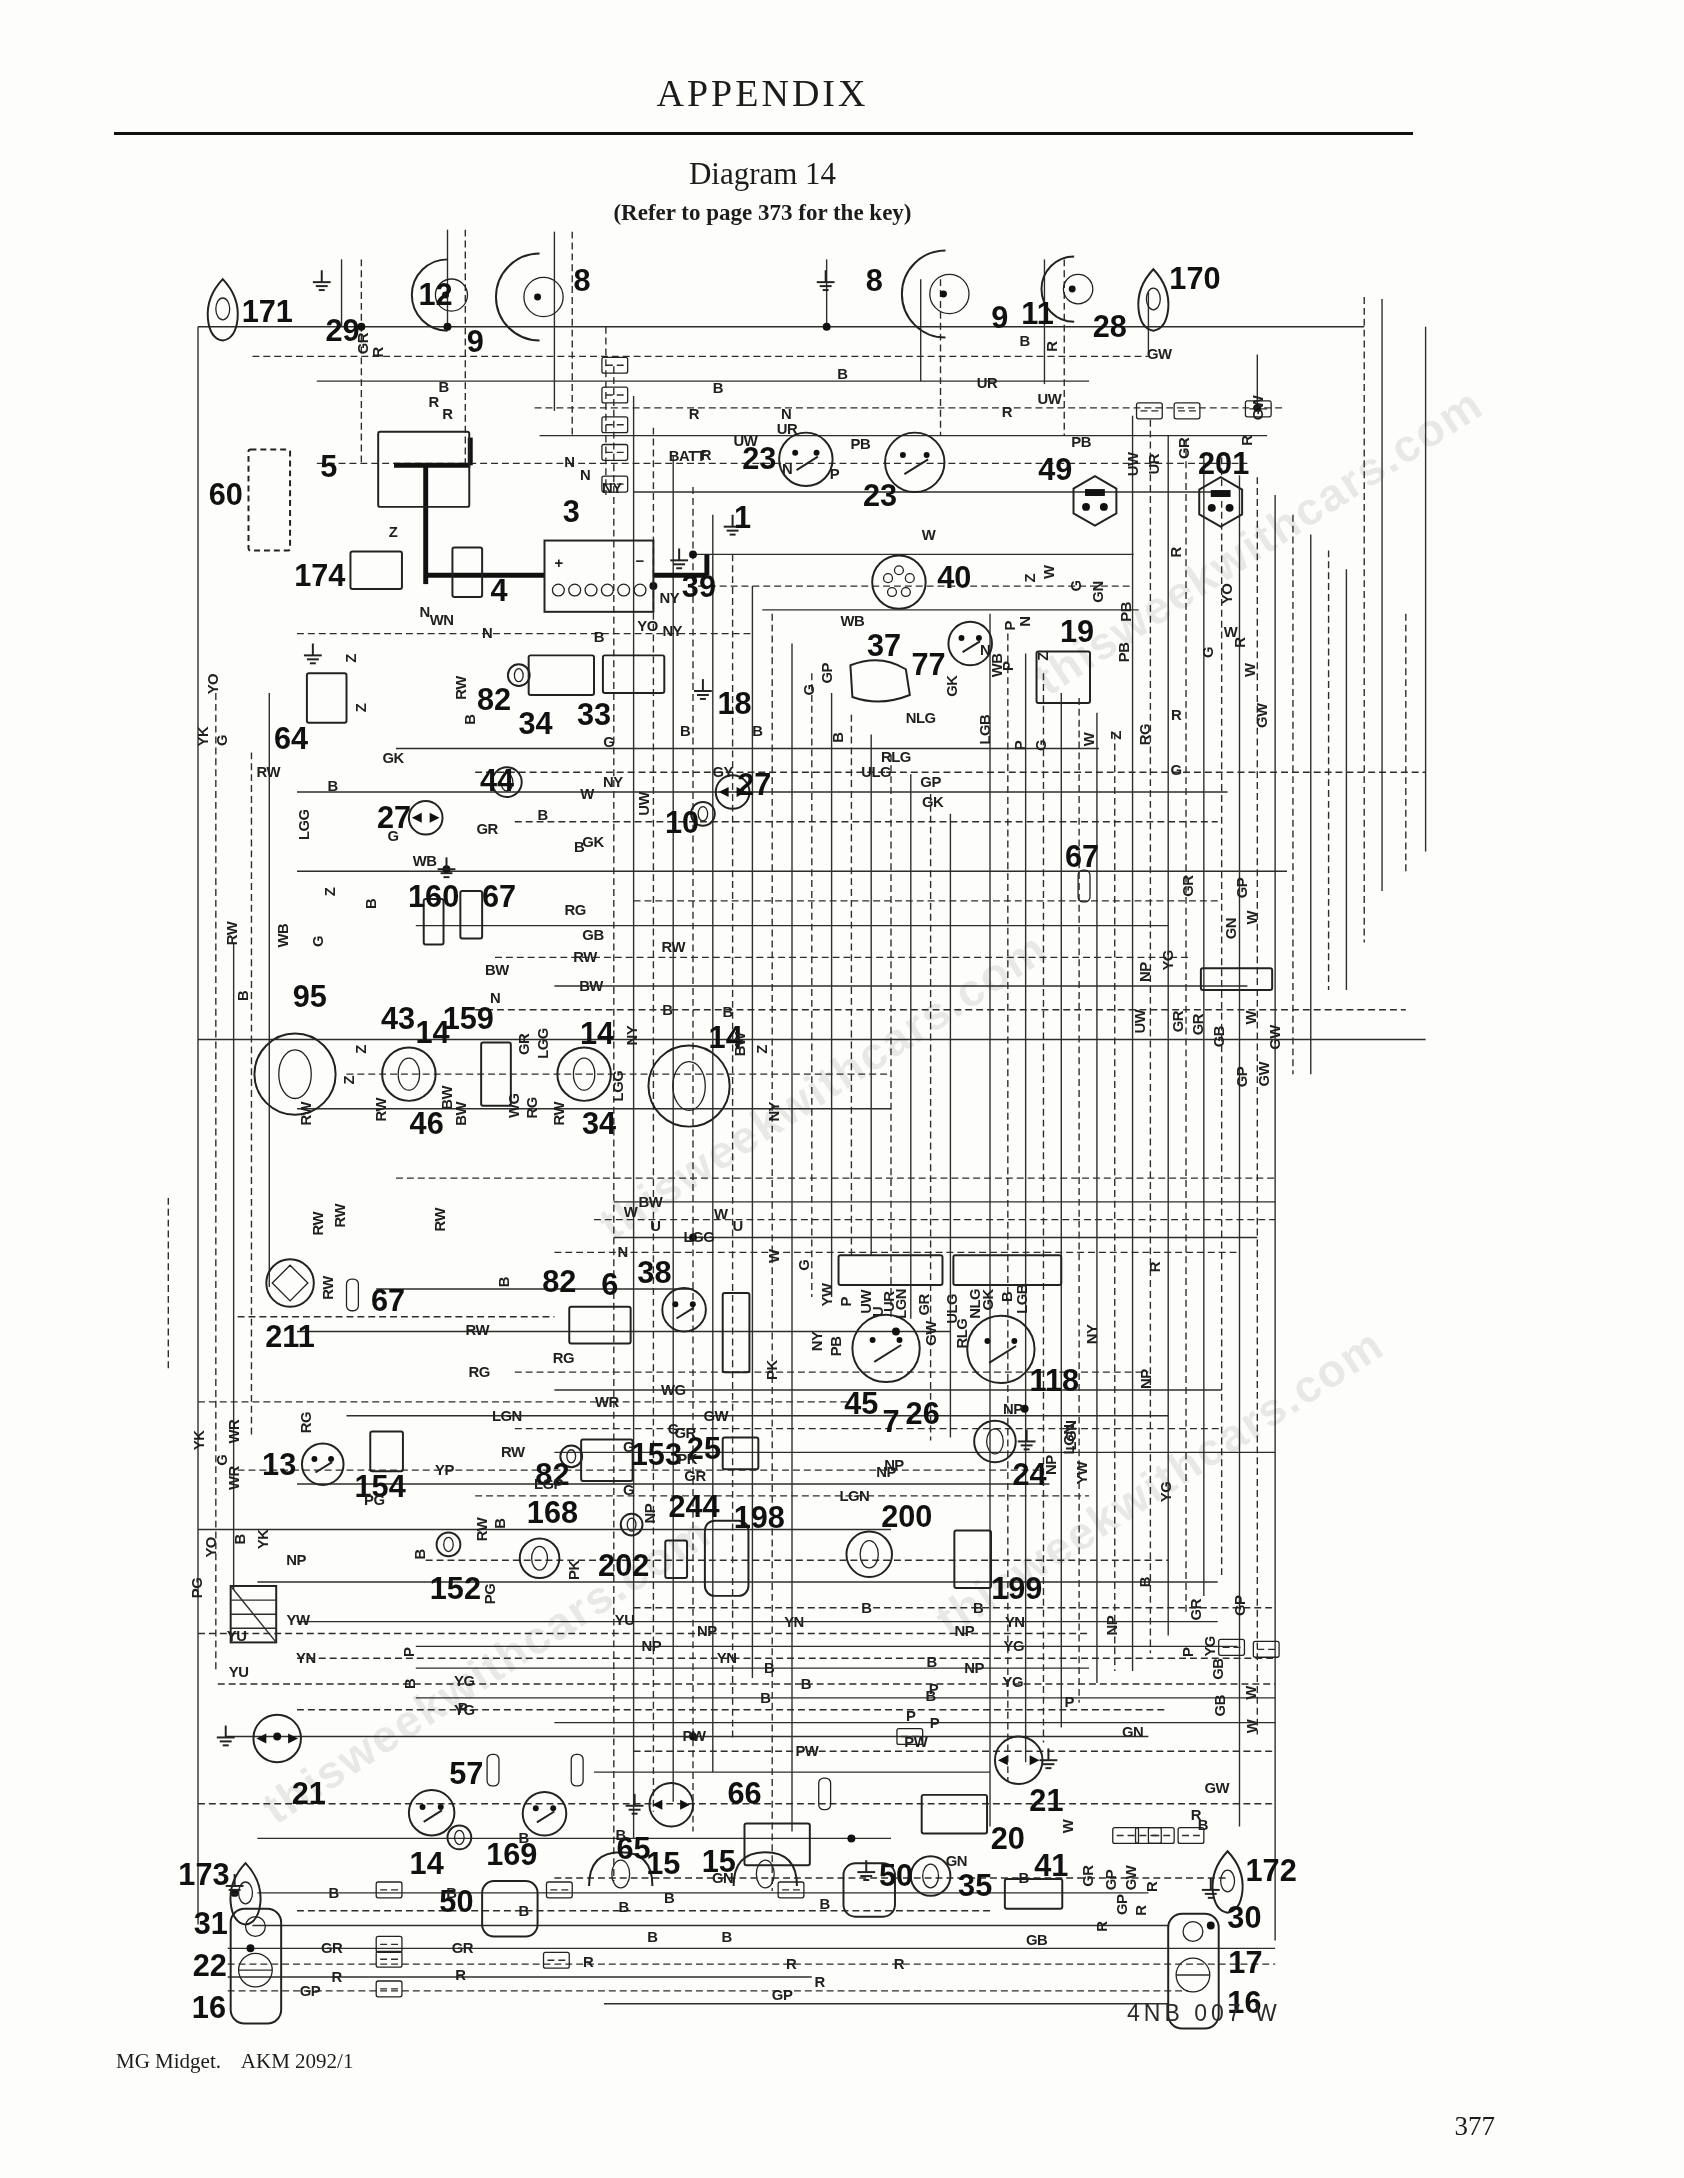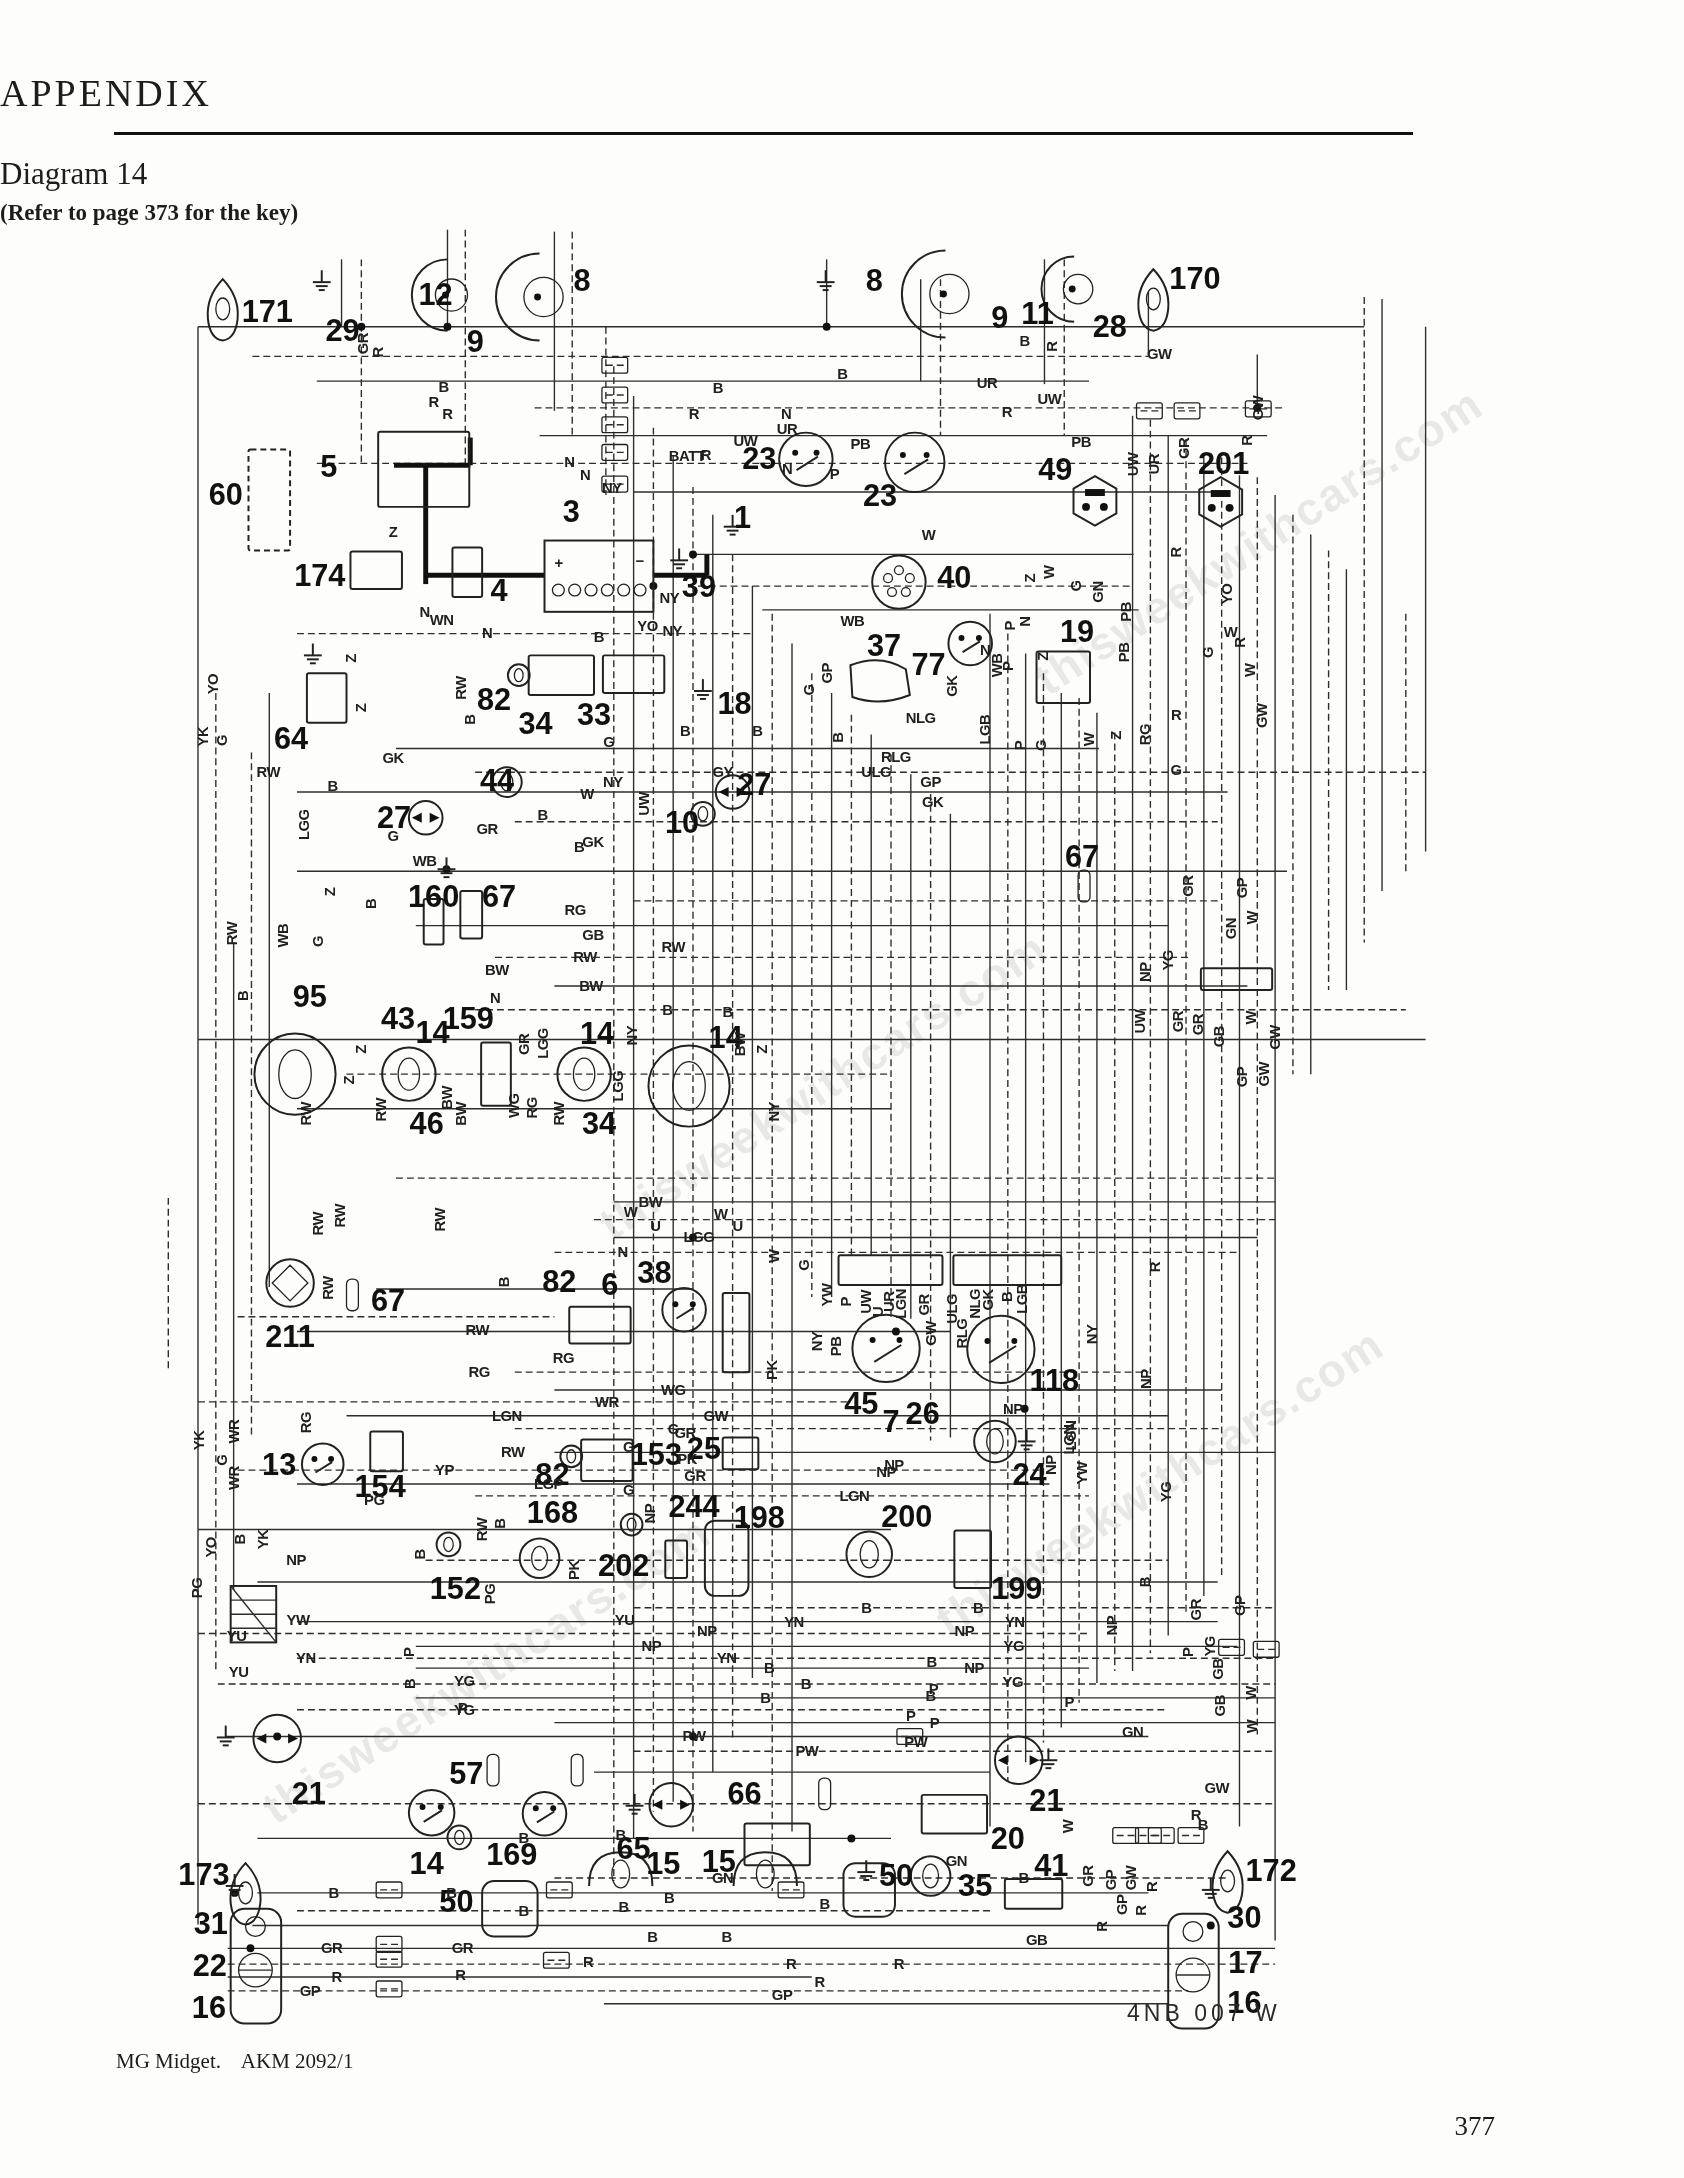--- a/index.html
+++ b/index.html
@@ -1,21 +1,21 @@
 <!DOCTYPE html>
 <html><head>
 <meta charset="utf-8">
 <style>
   html,body{margin:0;padding:0;}
   body{
     width:1684px;height:2178px;position:relative;overflow:hidden;
     background:#fdfdfb;color:#1c1c1c;
     font-family:"Liberation Serif", serif;
   }
-  .hdr{position:absolute;left:0;width:1525px;text-align:left;}
+  .hdr{position:absolute;left:0;width:1525px;text-align:center;}
   #app-title{top:71px;font-size:38px;letter-spacing:3px;}
   #rule{position:absolute;left:114px;top:132px;width:1299px;height:3px;background:#111;}
   #diag-title{top:156px;font-size:31px;font-weight:normal;}
   #diag-sub{top:200px;font-size:23px;font-weight:bold;}
   #footer-left{position:absolute;left:116px;top:2049px;font-size:21px;white-space:pre;}
   #page-num{position:absolute;left:0;width:1495px;top:2111px;text-align:right;font-size:27px;}
   #plate-code{position:absolute;left:1127px;top:2000px;font-family:"Liberation Sans",sans-serif;
     font-size:23px;letter-spacing:4px;color:#2a2a2a;}
   #diagram-wrap{position:absolute;left:0;top:0;width:1684px;height:2178px;}
   svg text.cn{font-family:"Liberation Sans",sans-serif;font-weight:bold;font-size:31px;fill:#111;}

